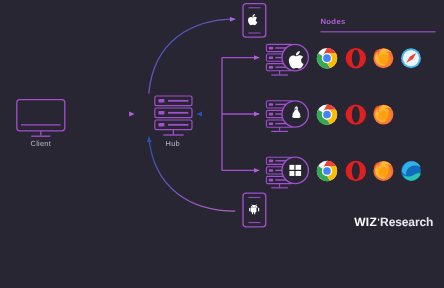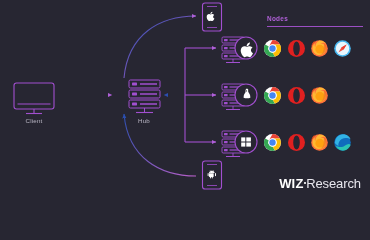--- a/index.html
+++ b/index.html
@@ -33,30 +33,30 @@
     position:absolute;
     left:267px;top:26px;
     width:96px;height:1px;
     background:#9b4fc4;
   }
   .wiz{
     position:absolute;
     right:9px;bottom:9px;
     display:flex;align-items:baseline;
     color:#ffffff;
-    font-size:13px;
+    font-size:10px;
     letter-spacing:-.1px;
   }
   .wiz .w{font-weight:bold;letter-spacing:.2px;}
   .wiz .dot{
     width:1.6px;height:1.6px;border-radius:50%;
     background:#ffffff;display:inline-block;
     margin:0 .6px 0 .4px;position:relative;top:-4.5px;
   }
-  .wiz .r{font-weight:normal;color:#e8e7ee;margin-top:47px;}
+  .wiz .r{font-weight:bold;color:#e8e7ee;margin-top:47px;}
 </style>
 </head>
 <body>
 
 <div id="canvas">
 
   <svg class="svgroot" viewBox="0 0 370 200">
     <defs>
       <linearGradient id="gradBP" x1="0" y1="0" x2="1" y2="0">
         <stop offset="0%" stop-color="#2b4fb0"></stop>

